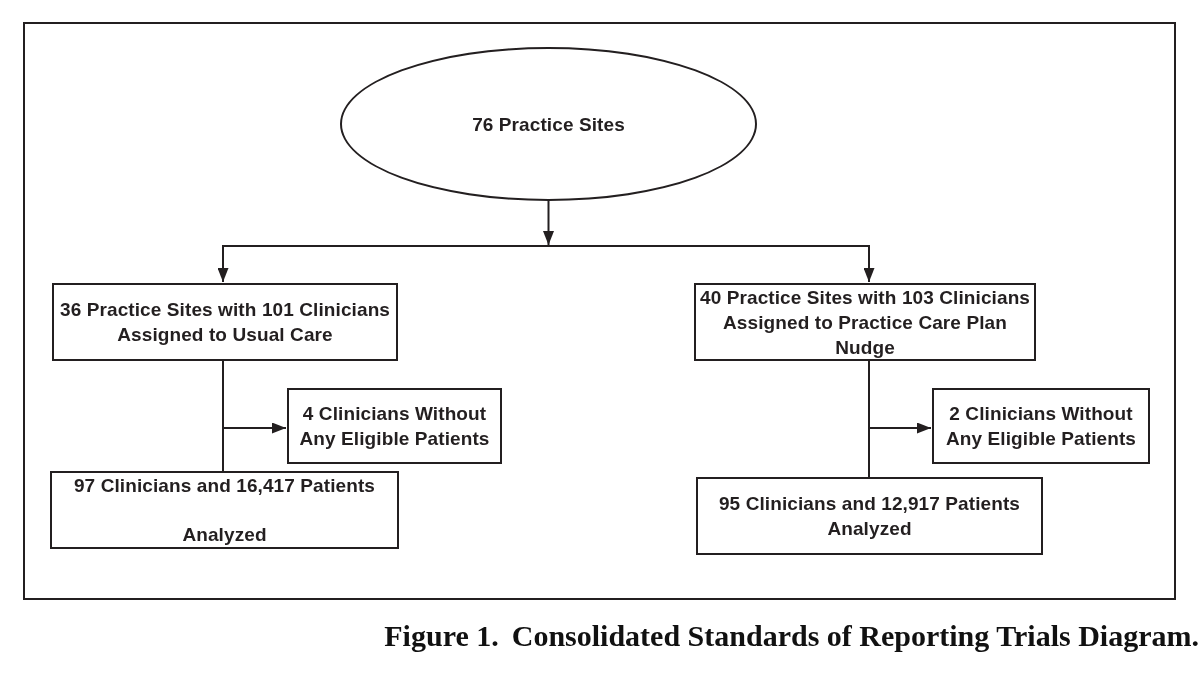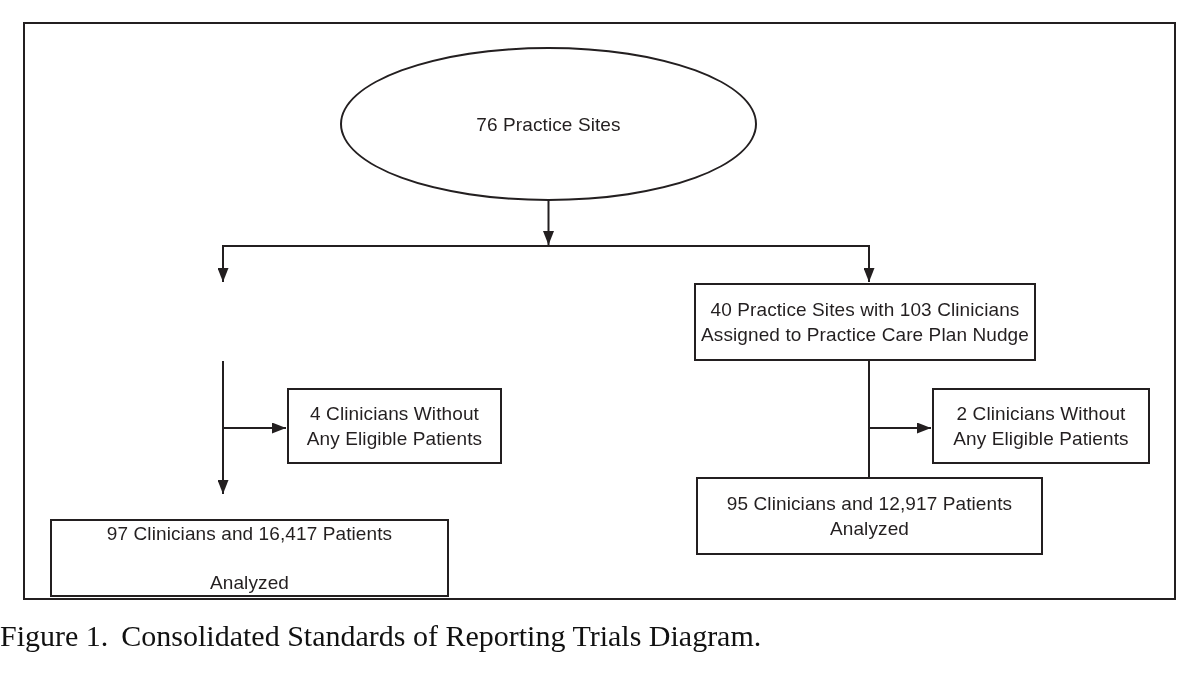--- a/index.html
+++ b/index.html
@@ -8,20 +8,21 @@
     background: #ffffff;
   }
   .canvas {
     position: relative;
     width: 1199px;
     height: 674px;
     background: #ffffff;
     font-family: "Liberation Sans", sans-serif;
     color: #231f20;
     overflow: hidden;
+    font-weight: bold;
   }
   .frame {
     position: absolute;
     left: 23px;
     top: 22px;
     width: 1153px;
     height: 578px;
     border: 2px solid #231f20;
     box-sizing: border-box;
     background: #ffffff;
@@ -52,28 +53,28 @@
     left: 340px;
     top: 47px;
     width: 417px;
     height: 154px;
     border-radius: 50%;
   }
   .node.box-usual      { left: 52px;  top: 283px; width: 346px; height: 78px; }
   .node.box-nudge      { left: 694px; top: 283px; width: 342px; height: 78px; }
   .node.box-excl-l     { left: 287px; top: 388px; width: 215px; height: 76px; }
   .node.box-excl-r     { left: 932px; top: 388px; width: 218px; height: 76px; }
-  .node.box-anal-l     { left: 50px;  top: 519px; width: 399px; height: 78px; gap: 24px; }
+  .node.box-anal-l     { left: 50px;  top: 471px; width: 349px; height: 78px; gap: 24px; }
   .node.box-anal-r     { left: 696px; top: 477px; width: 347px; height: 78px; }
   .caption {
     position: absolute;
     left: 0;
     top: 616px;
     width: 100%;
-    text-align: left;
+    text-align: right;
     font-family: "Liberation Serif", serif;
     font-size: 30px;
     line-height: 40px;
     color: #111111;
     white-space: nowrap;
   }
   .caption .cap-label {
     margin-right: 13px;
   }
 </style>
@@ -97,20 +98,24 @@
     <path d="M223,361 L223,494" stroke="#231f20" stroke-width="2" fill="none" marker-end="url(#arrow)"></path>
     <path d="M223,428 L286,428" stroke="#231f20" stroke-width="2" fill="none" marker-end="url(#arrow)"></path>
     <path d="M869,361 L869,494" stroke="#231f20" stroke-width="2" fill="none" marker-end="url(#arrow)"></path>
     <path d="M869,428 L931,428" stroke="#231f20" stroke-width="2" fill="none" marker-end="url(#arrow)"></path>
   </svg>
 
   <div class="node ellipse">
     <div>76 Practice Sites</div>
   </div>
 
+  <div class="node box-usual">
+    <div>36 Practice Sites with 101 Clinicians</div>
+    <div>Assigned to Usual Care</div>
+  </div>
 
   <div class="node box-nudge">
     <div>40 Practice Sites with 103 Clinicians</div>
     <div>Assigned to Practice Care Plan Nudge</div>
   </div>
 
   <div class="node box-excl-l">
     <div>4 Clinicians Without</div>
     <div>Any Eligible Patients</div>
   </div>

